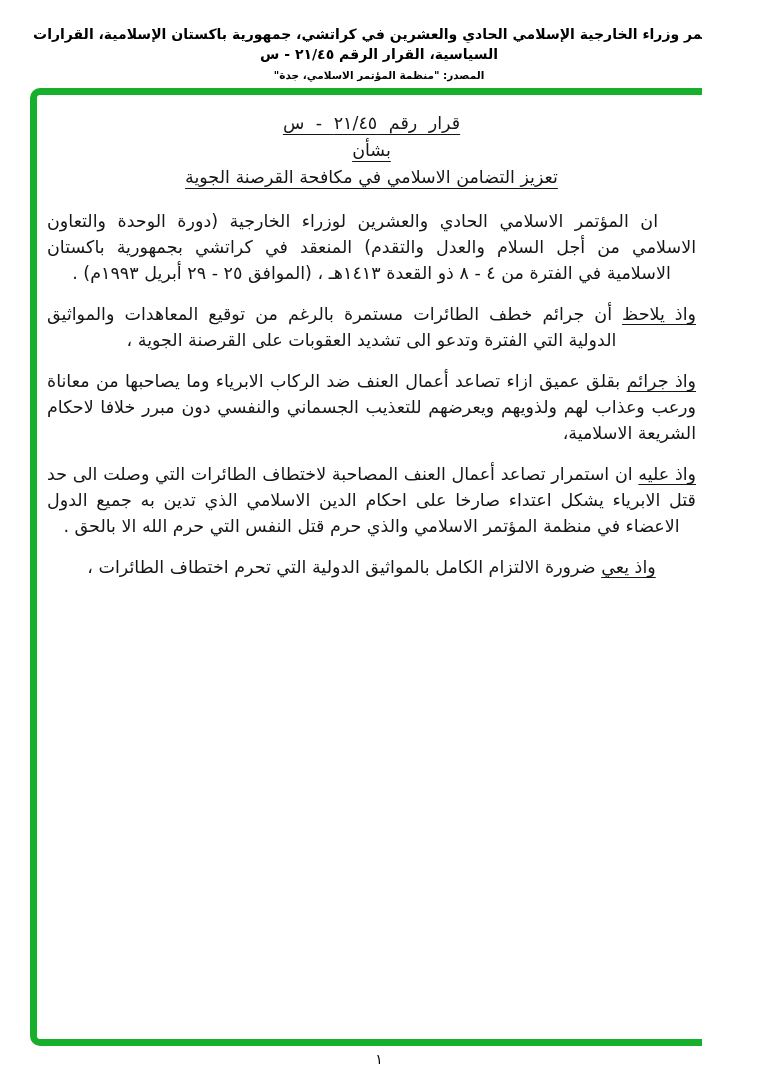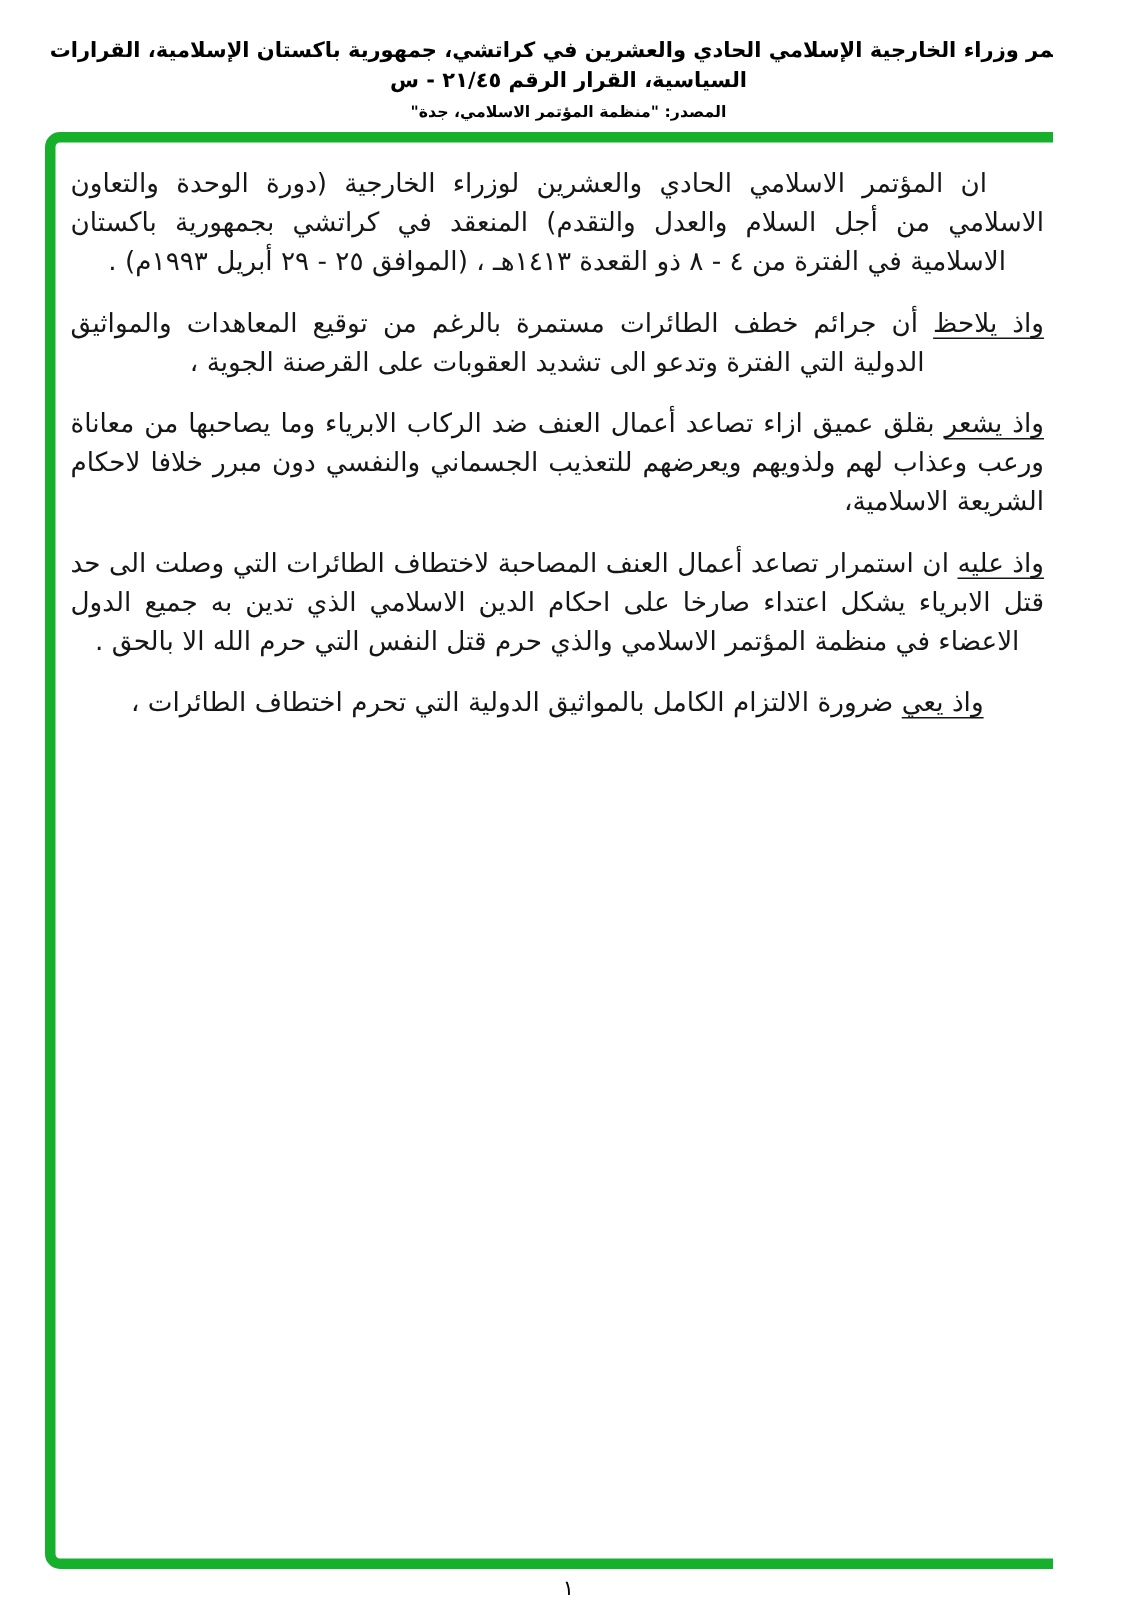--- a/index.html
+++ b/index.html
@@ -101,35 +101,46 @@
 <div class="page">
 
   <div class="top-header">
     <div class="line1">مؤتمر وزراء الخارجية الإسلامي الحادي والعشرين في كراتشي، جمهورية باكستان الإسلامية، القرارات السياسية، القرار الرقم ٢١/٤٥ - س</div>
     <div class="line2">المصدر: "منظمة المؤتمر الاسلامي، جدة"</div>
   </div>
 
   <div class="doc-frame">
     <div class="doc-content">
 
+      <div class="title-block">
+        <div class="title-line wide-spacing">
+          <span>قرار رقم ٢١/٤٥ - س</span>
+        </div>
+        <div class="title-line">
+          <span>بشأن</span>
+        </div>
+        <div class="title-line">
+          <span>تعزيز التضامن الاسلامي في مكافحة القرصنة الجوية</span>
+        </div>
+      </div>
 
       <p class="para indent last-center">
         <span class="lead"></span>
         <span>ان المؤتمر الاسلامي الحادي والعشرين لوزراء الخارجية (دورة الوحدة والتعاون الاسلامي من أجل السلام والعدل والتقدم) المنعقد في كراتشي بجمهورية باكستان الاسلامية في الفترة من ٤ - ٨ ذو القعدة ١٤١٣هـ ، (الموافق ٢٥ - ٢٩ أبريل ١٩٩٣م) .</span>
       </p>
 
 
 
       <p class="para last-center">
         <span class="lead">واذ يلاحظ</span>
         <span>أن جرائم خطف الطائرات مستمرة بالرغم من توقيع المعاهدات والمواثيق الدولية التي الفترة وتدعو الى تشديد العقوبات على القرصنة الجوية ،</span>
       </p>
 
       <p class="para">
-        <span class="lead">واذ يشعر</span>
+        <span class="lead">واذ جرائم</span>
         <span>بقلق عميق ازاء تصاعد أعمال العنف ضد الركاب الابرياء وما يصاحبها من معاناة ورعب وعذاب لهم ولذويهم ويعرضهم للتعذيب الجسماني والنفسي دون مبرر خلافا لاحكام الشريعة الاسلامية،</span>
       </p>
 
 
       <p class="para last-center">
         <span class="lead">واذ عليه</span>
         <span>ان استمرار تصاعد أعمال العنف المصاحبة لاختطاف الطائرات التي وصلت الى حد قتل الابرياء يشكل اعتداء صارخا على احكام الدين الاسلامي الذي تدين به جميع الدول الاعضاء في منظمة المؤتمر الاسلامي والذي حرم قتل النفس التي حرم الله الا بالحق .</span>
       </p>
 
       <p class="para last-center">

